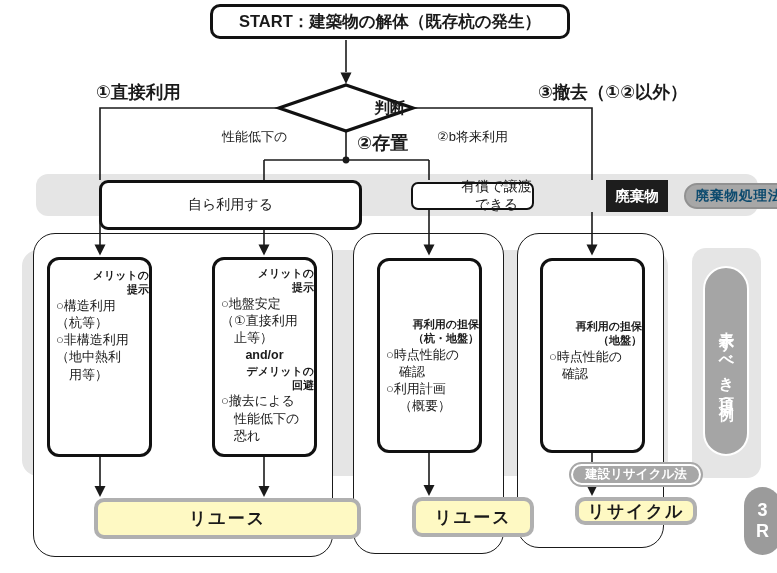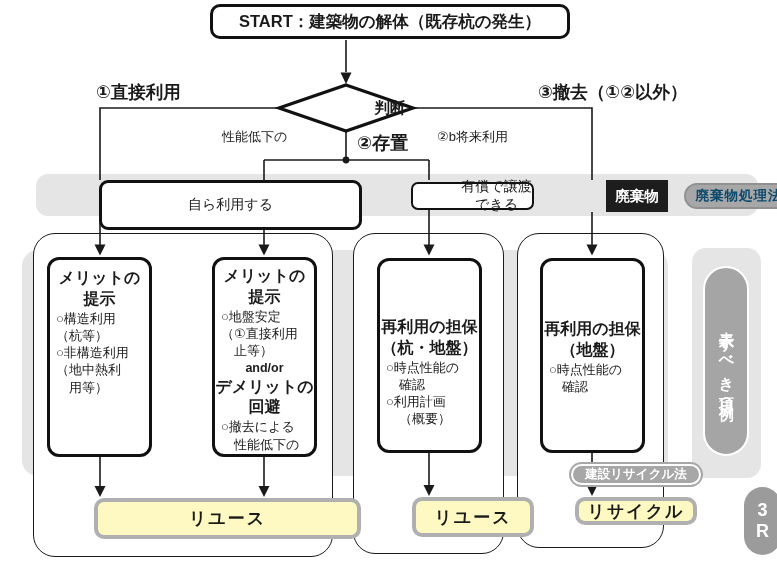--- a/index.html
+++ b/index.html
@@ -20,21 +20,21 @@
   .b2label{font-weight:bold;font-size:18px;white-space:nowrap;z-index:6;}
   .dlabel{font-weight:bold;font-size:15.5px;z-index:6;}
   
   .band-box{background:#fff;border:3px solid #111;border-radius:9px;font-size:14px;z-index:5;}
   .band-box2{background:#fff;border:2.5px solid #111;border-radius:7px;font-size:14px;z-index:5;}
   .waste-box{background:#1d1d1d;color:#fff;border-radius:0;font-weight:bold;font-size:14.5px;z-index:5;}
   .gray-pill{background:#a7a7a7;color:#0c4a6e;border:2px solid #919191;border-radius:14px;font-weight:bold;font-size:13.5px;letter-spacing:1px;z-index:6;}
   
   .container{background:#fff;border:1.6px solid #1a1a1a;border-radius:22px;z-index:2;}
   .colbox{background:#fff;border:3px solid #111;border-radius:12px;z-index:3;overflow:hidden;}
-  .ctitle{font-weight:bold;font-size:16px;line-height:1.3;text-align:center;}
+  .ctitle{font-weight:bold;font-size:11px;line-height:1.3;text-align:right;}
   .cbody{font-size:13px;line-height:1.33;text-align:left;padding:0 3px 0 6px;}
   .andor{font-weight:bold;font-size:12.5px;text-align:center;line-height:1.3;margin-top:1px;}
   
   .result-box{background:#fef9c3;border:4px solid #b0b0b0;border-radius:10px;font-weight:bold;font-size:17px;letter-spacing:2px;z-index:3;}
   .law-pill{background:#a7a7a7;color:#fff;border:2px solid #fff;box-shadow:0 0 0 2px #a7a7a7;border-radius:12px;font-weight:bold;font-size:12.5px;z-index:6;white-space:nowrap;}
   
   .side-pill{background:#a5a5a5;color:#fff;border:2px solid #fff;border-radius:24px;z-index:4;
     writing-mode:vertical-rl;text-orientation:mixed;font-weight:bold;font-size:15px;letter-spacing:3px;
     display:flex;align-items:center;justify-content:center;}
   .three-r{background:#9b9b9b;color:#fff;border-radius:19px;font-weight:bold;font-size:18px;line-height:1.15;z-index:4;}

